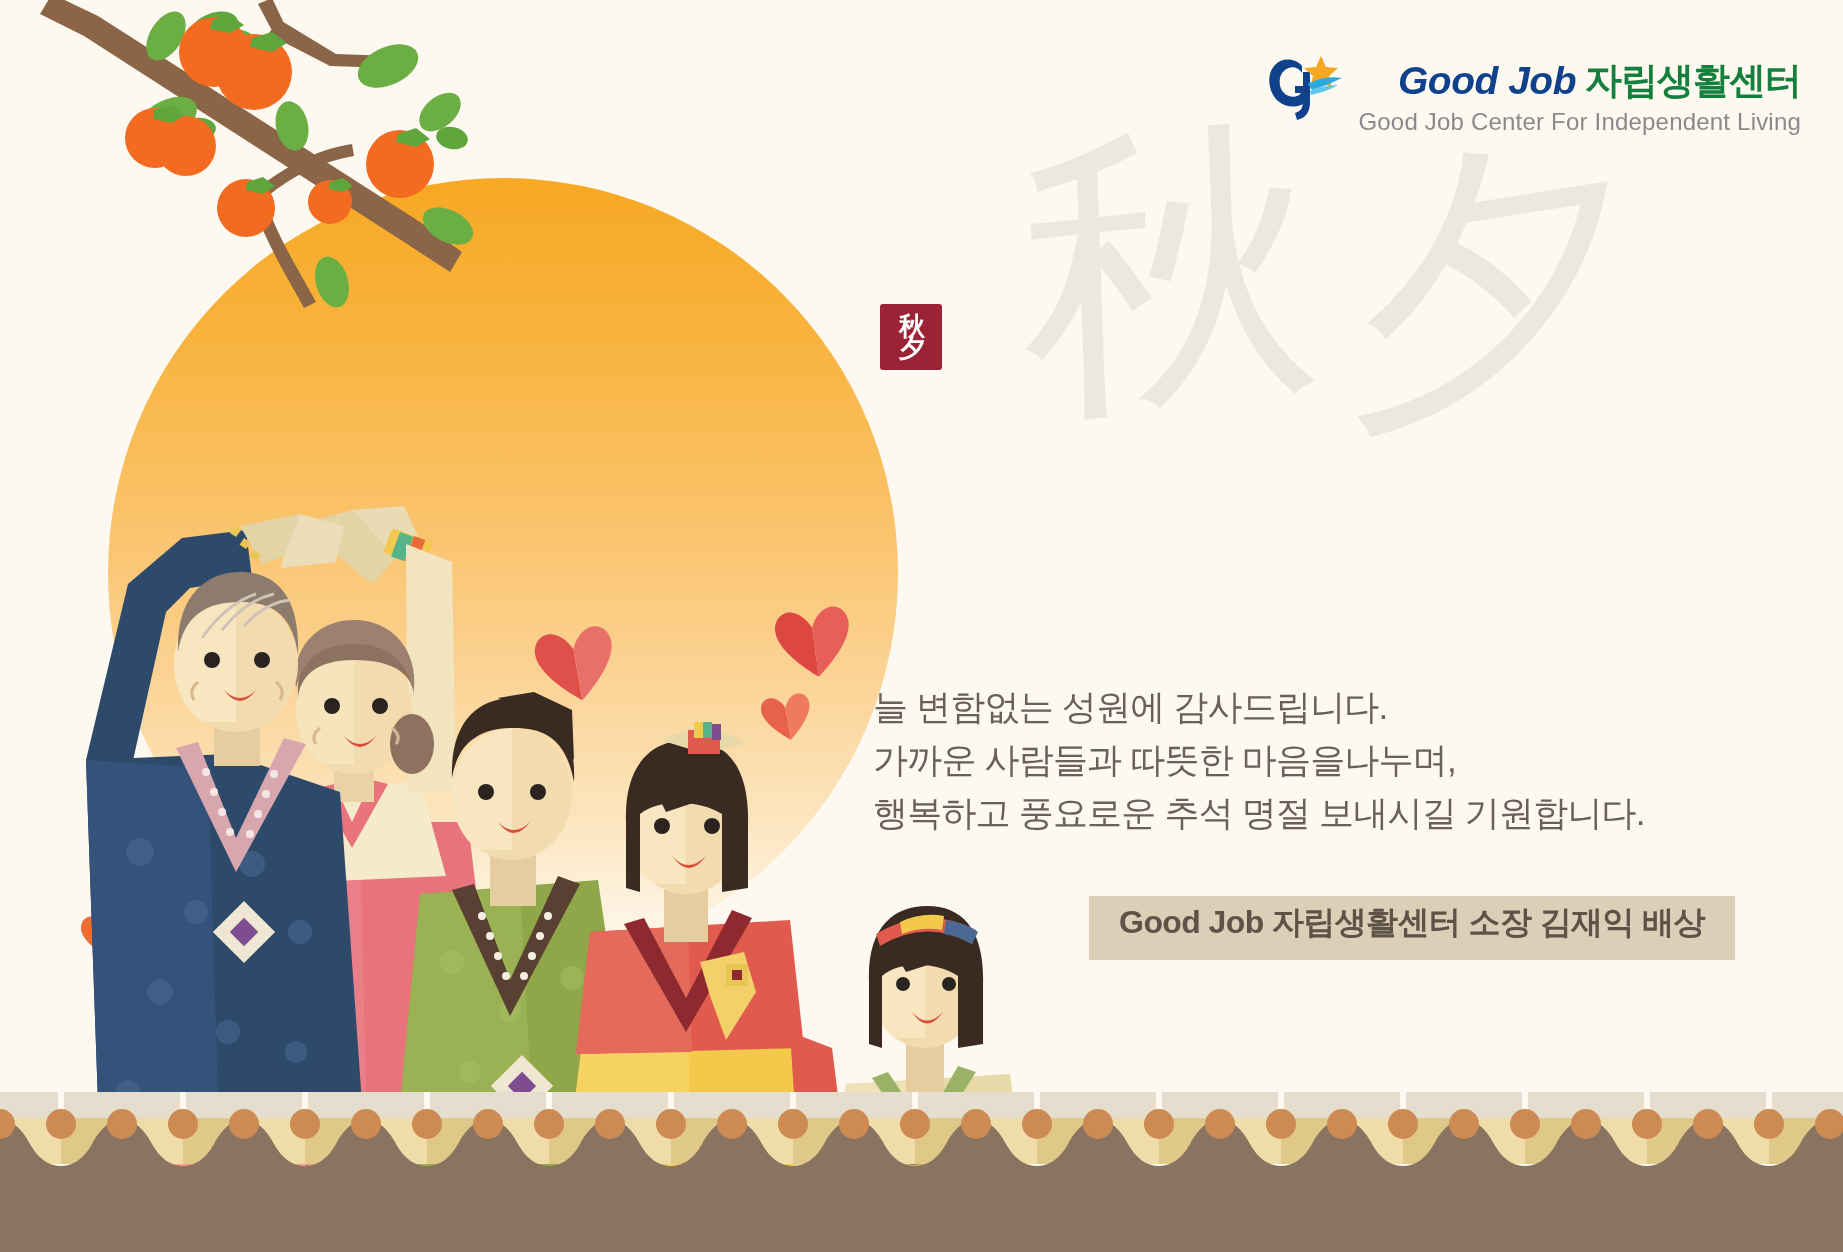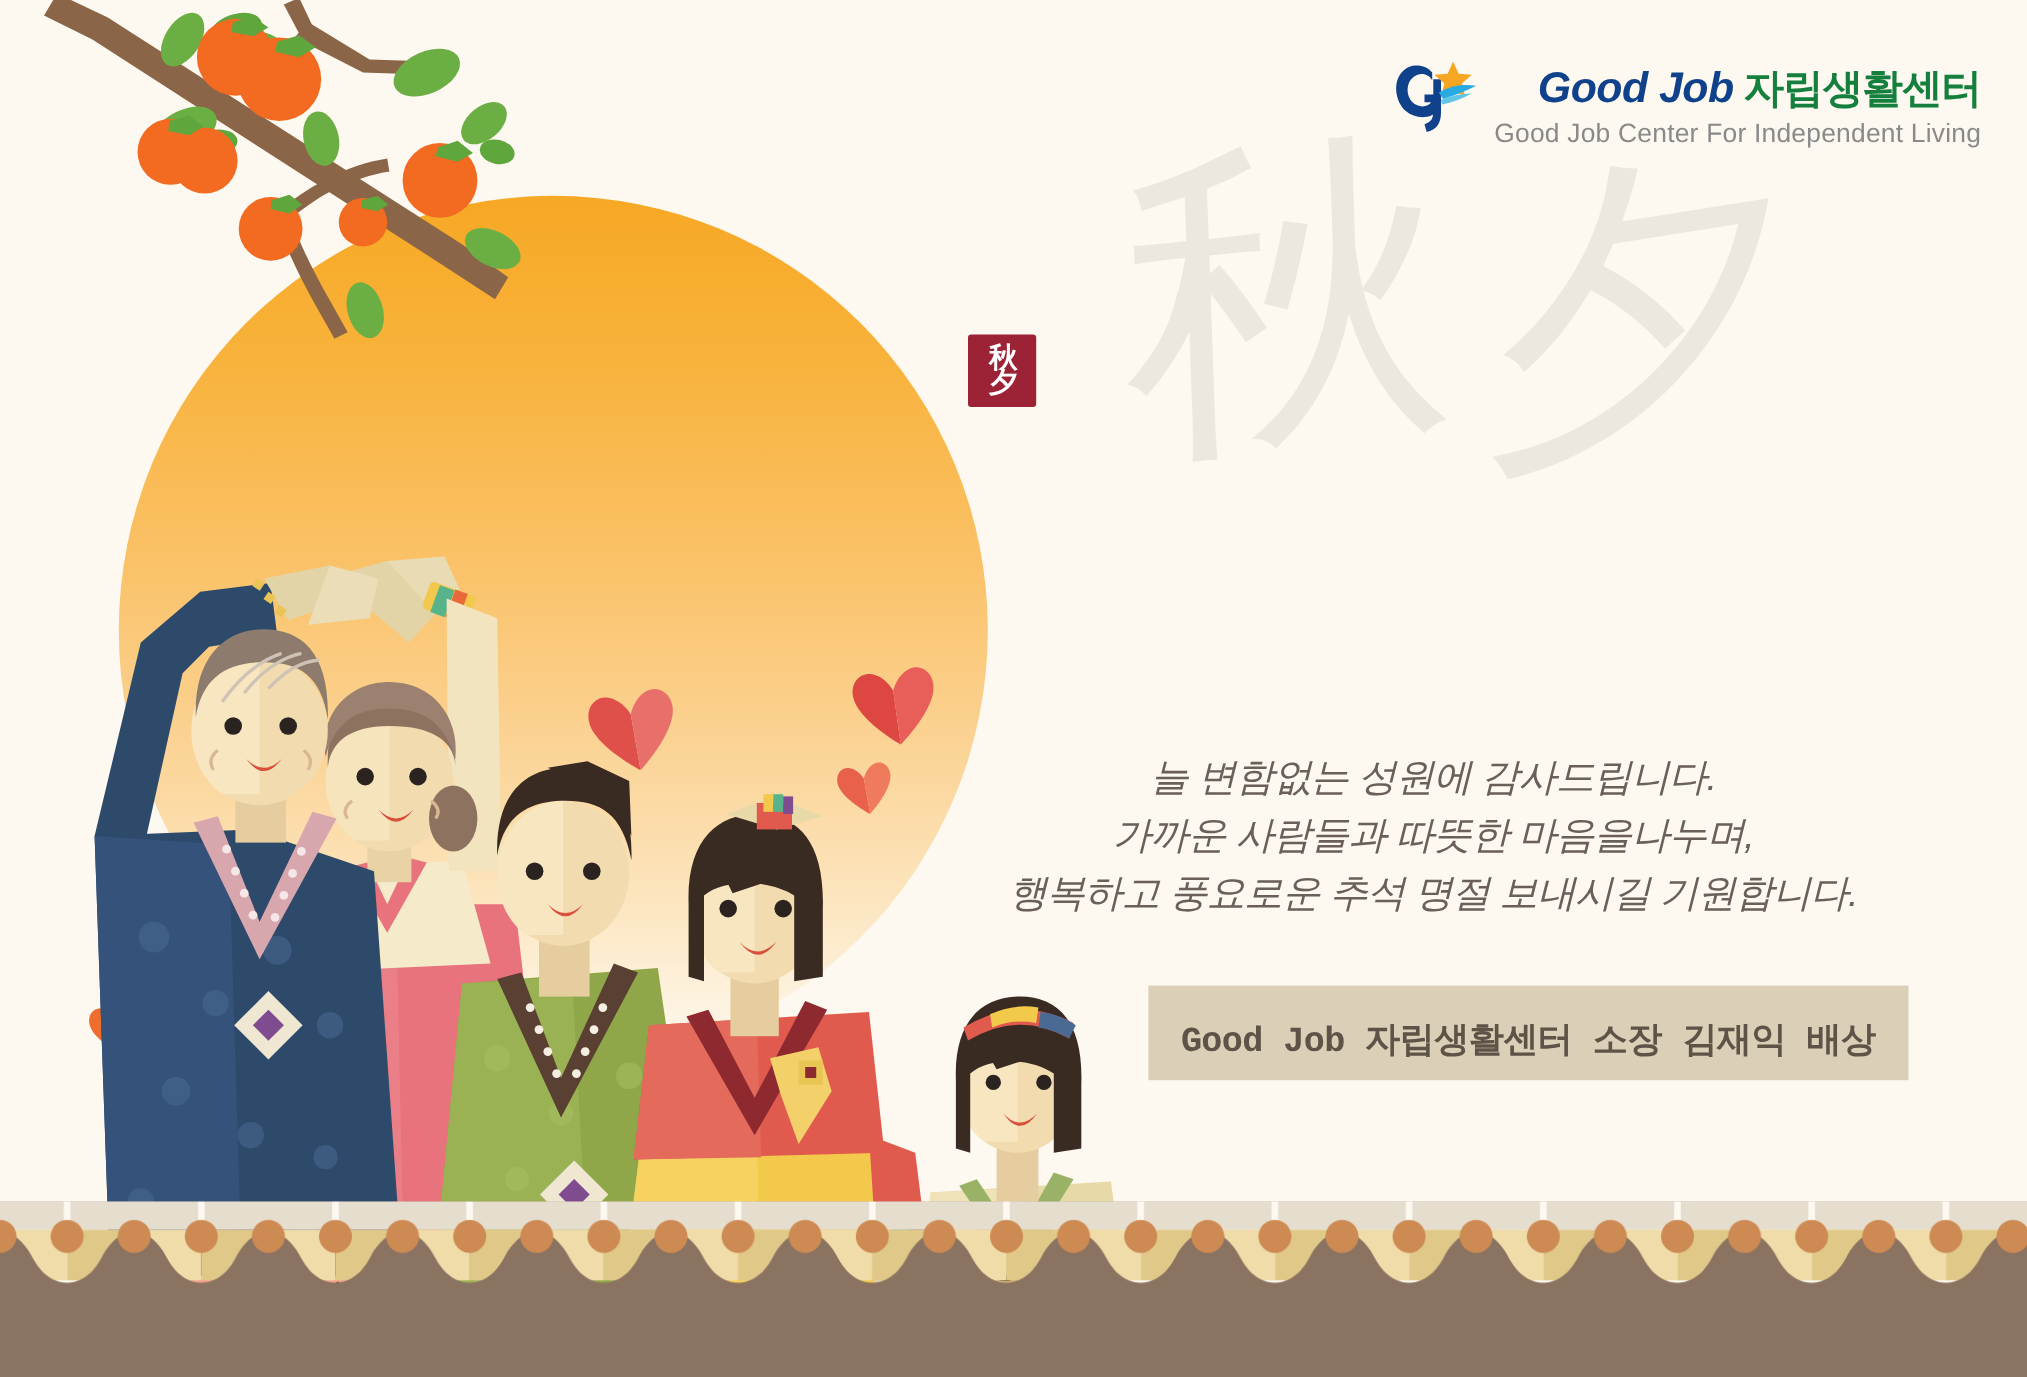--- a/index.html
+++ b/index.html
@@ -153,39 +153,37 @@
     font-weight:bold;
     letter-spacing:-2px;
   }
 
   
   .body-copy{
     position:absolute;
     right:110px;
     top:680px;
     width:860px;
-    text-align:center;
-    font-style:italic;
+    text-align:left;
   }
   .body-line{
     font-size:35px;
     line-height:1.52;
     color:#6A6057;
     letter-spacing:-0.8px;
     white-space:nowrap;
   }
 
   
   .sign-bar{
     position:absolute;
     right:108px;
     top:896px;
     background:#DCCFB7;
-    padding:27px 30px 15px 30px;
-    font-family:Liberation Mono, monospace;
+    padding:5px 30px 15px 30px;
   }
   .sign-text{
     font-size:32px;
     font-weight:bold;
     color:#5E5347;
     letter-spacing:-0.6px;
     white-space:nowrap;
   }
 
   

